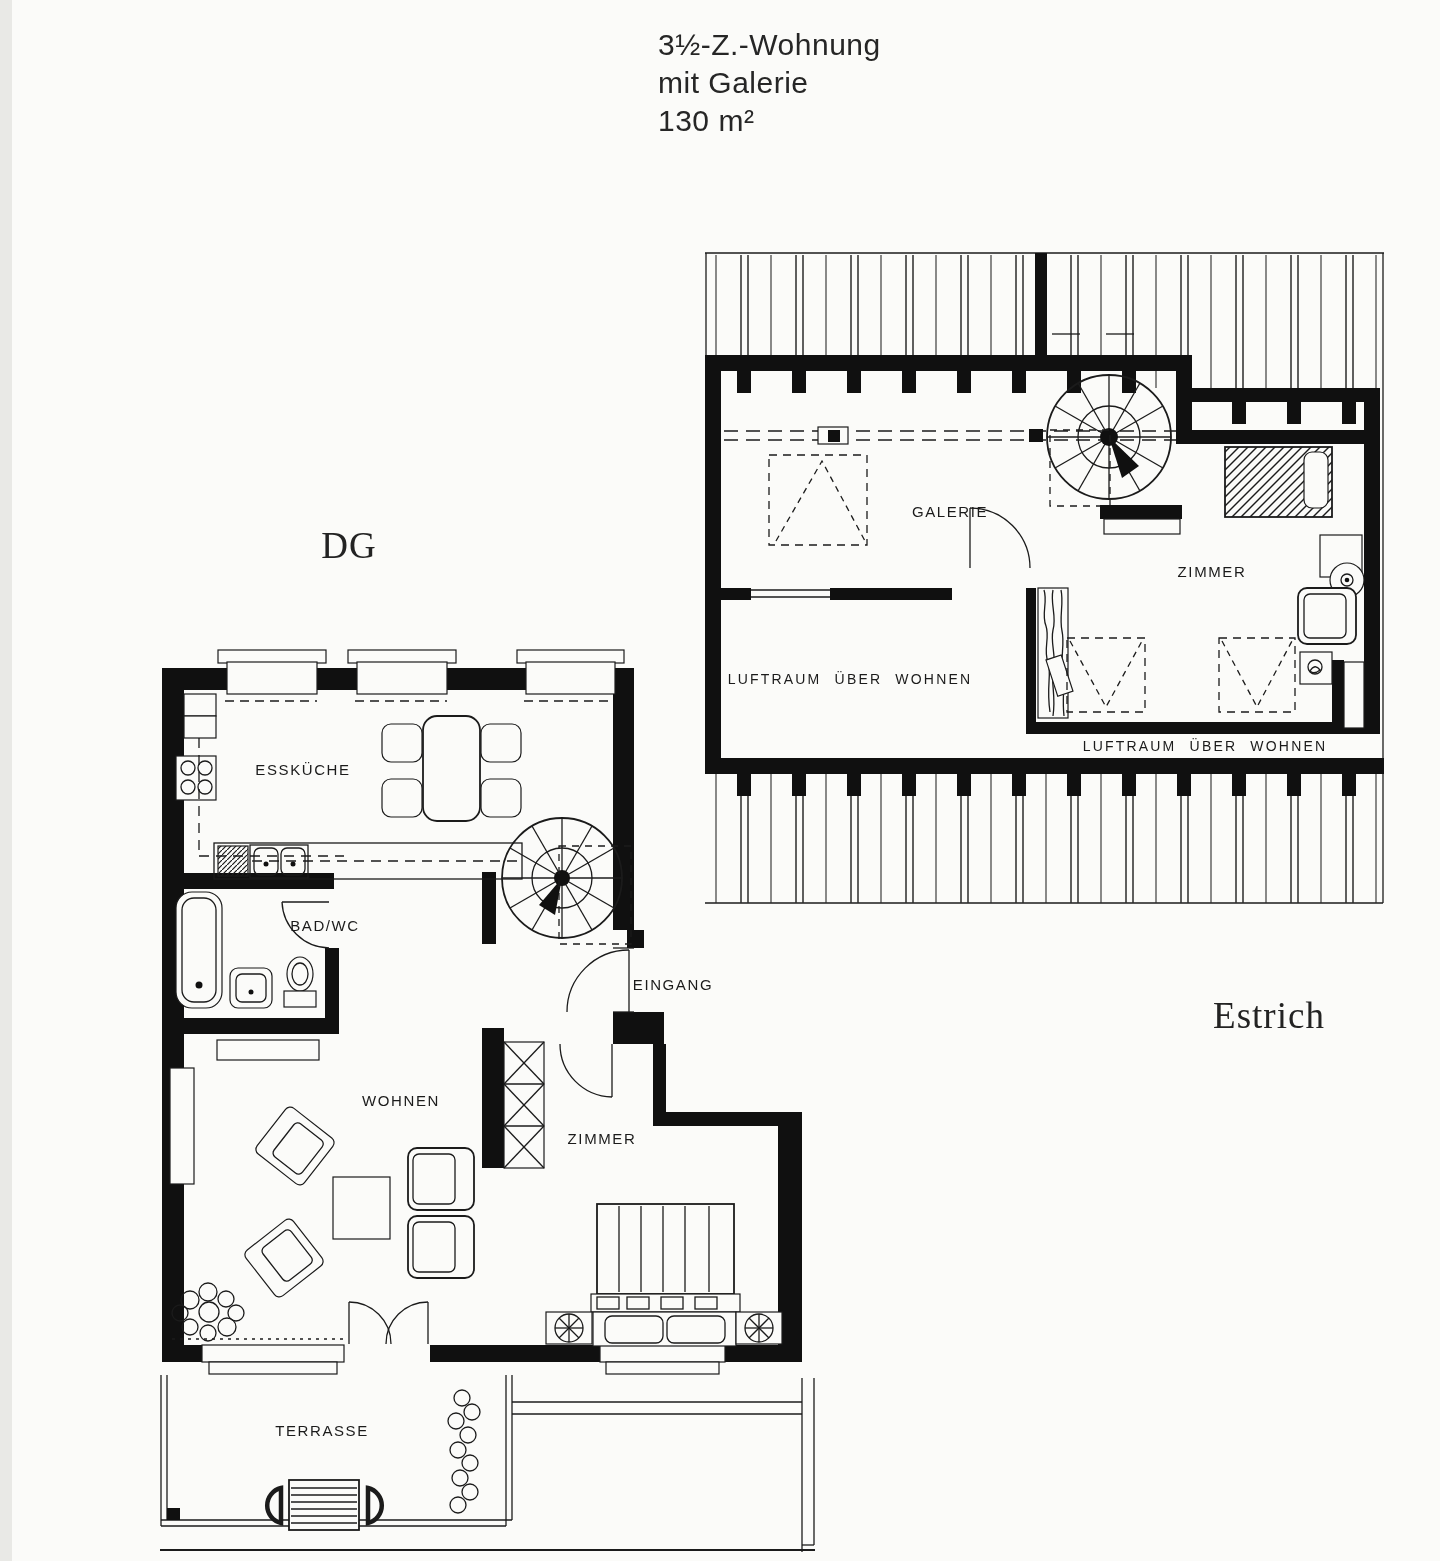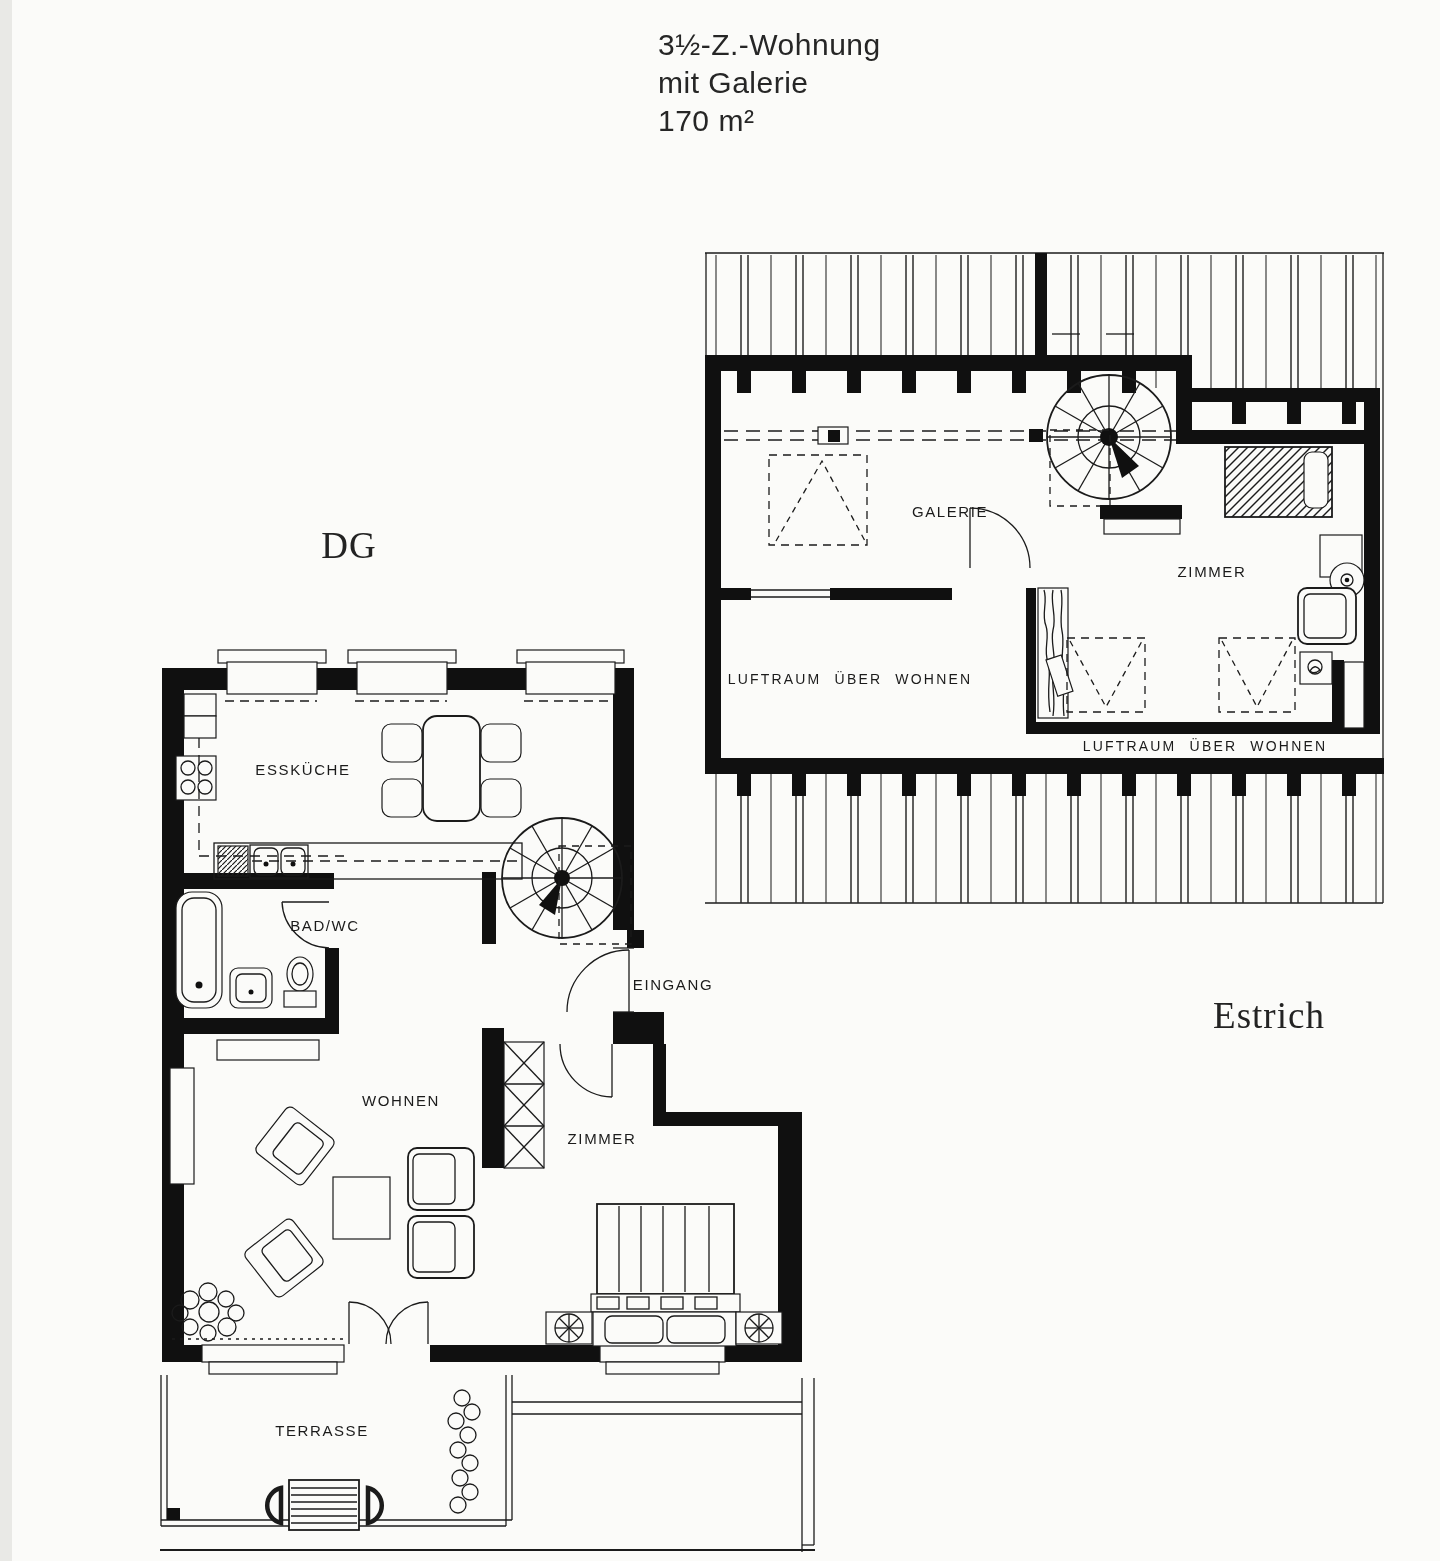--- a/index.html
+++ b/index.html
@@ -18,21 +18,21 @@
   .fw{fill:#101010;stroke:none}
 </style>
 </head>
 <body>
 
 <div class="page">
 
   <div class="title">
     <div>3½-Z.-Wohnung</div>
     <div>mit Galerie</div>
-    <div>170 m²</div>
+    <div>130 m²</div>
   </div>
 
   <svg width="1440" height="1561" viewBox="0 0 1440 1561">
     <defs>
       <pattern id="raft" width="55" height="10" patternUnits="userSpaceOnUse">
         <line x1="14" y1="0" x2="14" y2="10" stroke="#2a2a2a" stroke-width="1.5"></line>
         <line x1="21" y1="0" x2="21" y2="10" stroke="#2a2a2a" stroke-width="1.5"></line>
         <line x1="44" y1="0" x2="44" y2="10" stroke="#2a2a2a" stroke-width="1.1"></line>
       </pattern>
       <pattern id="stubs" width="55" height="24" patternUnits="userSpaceOnUse">

